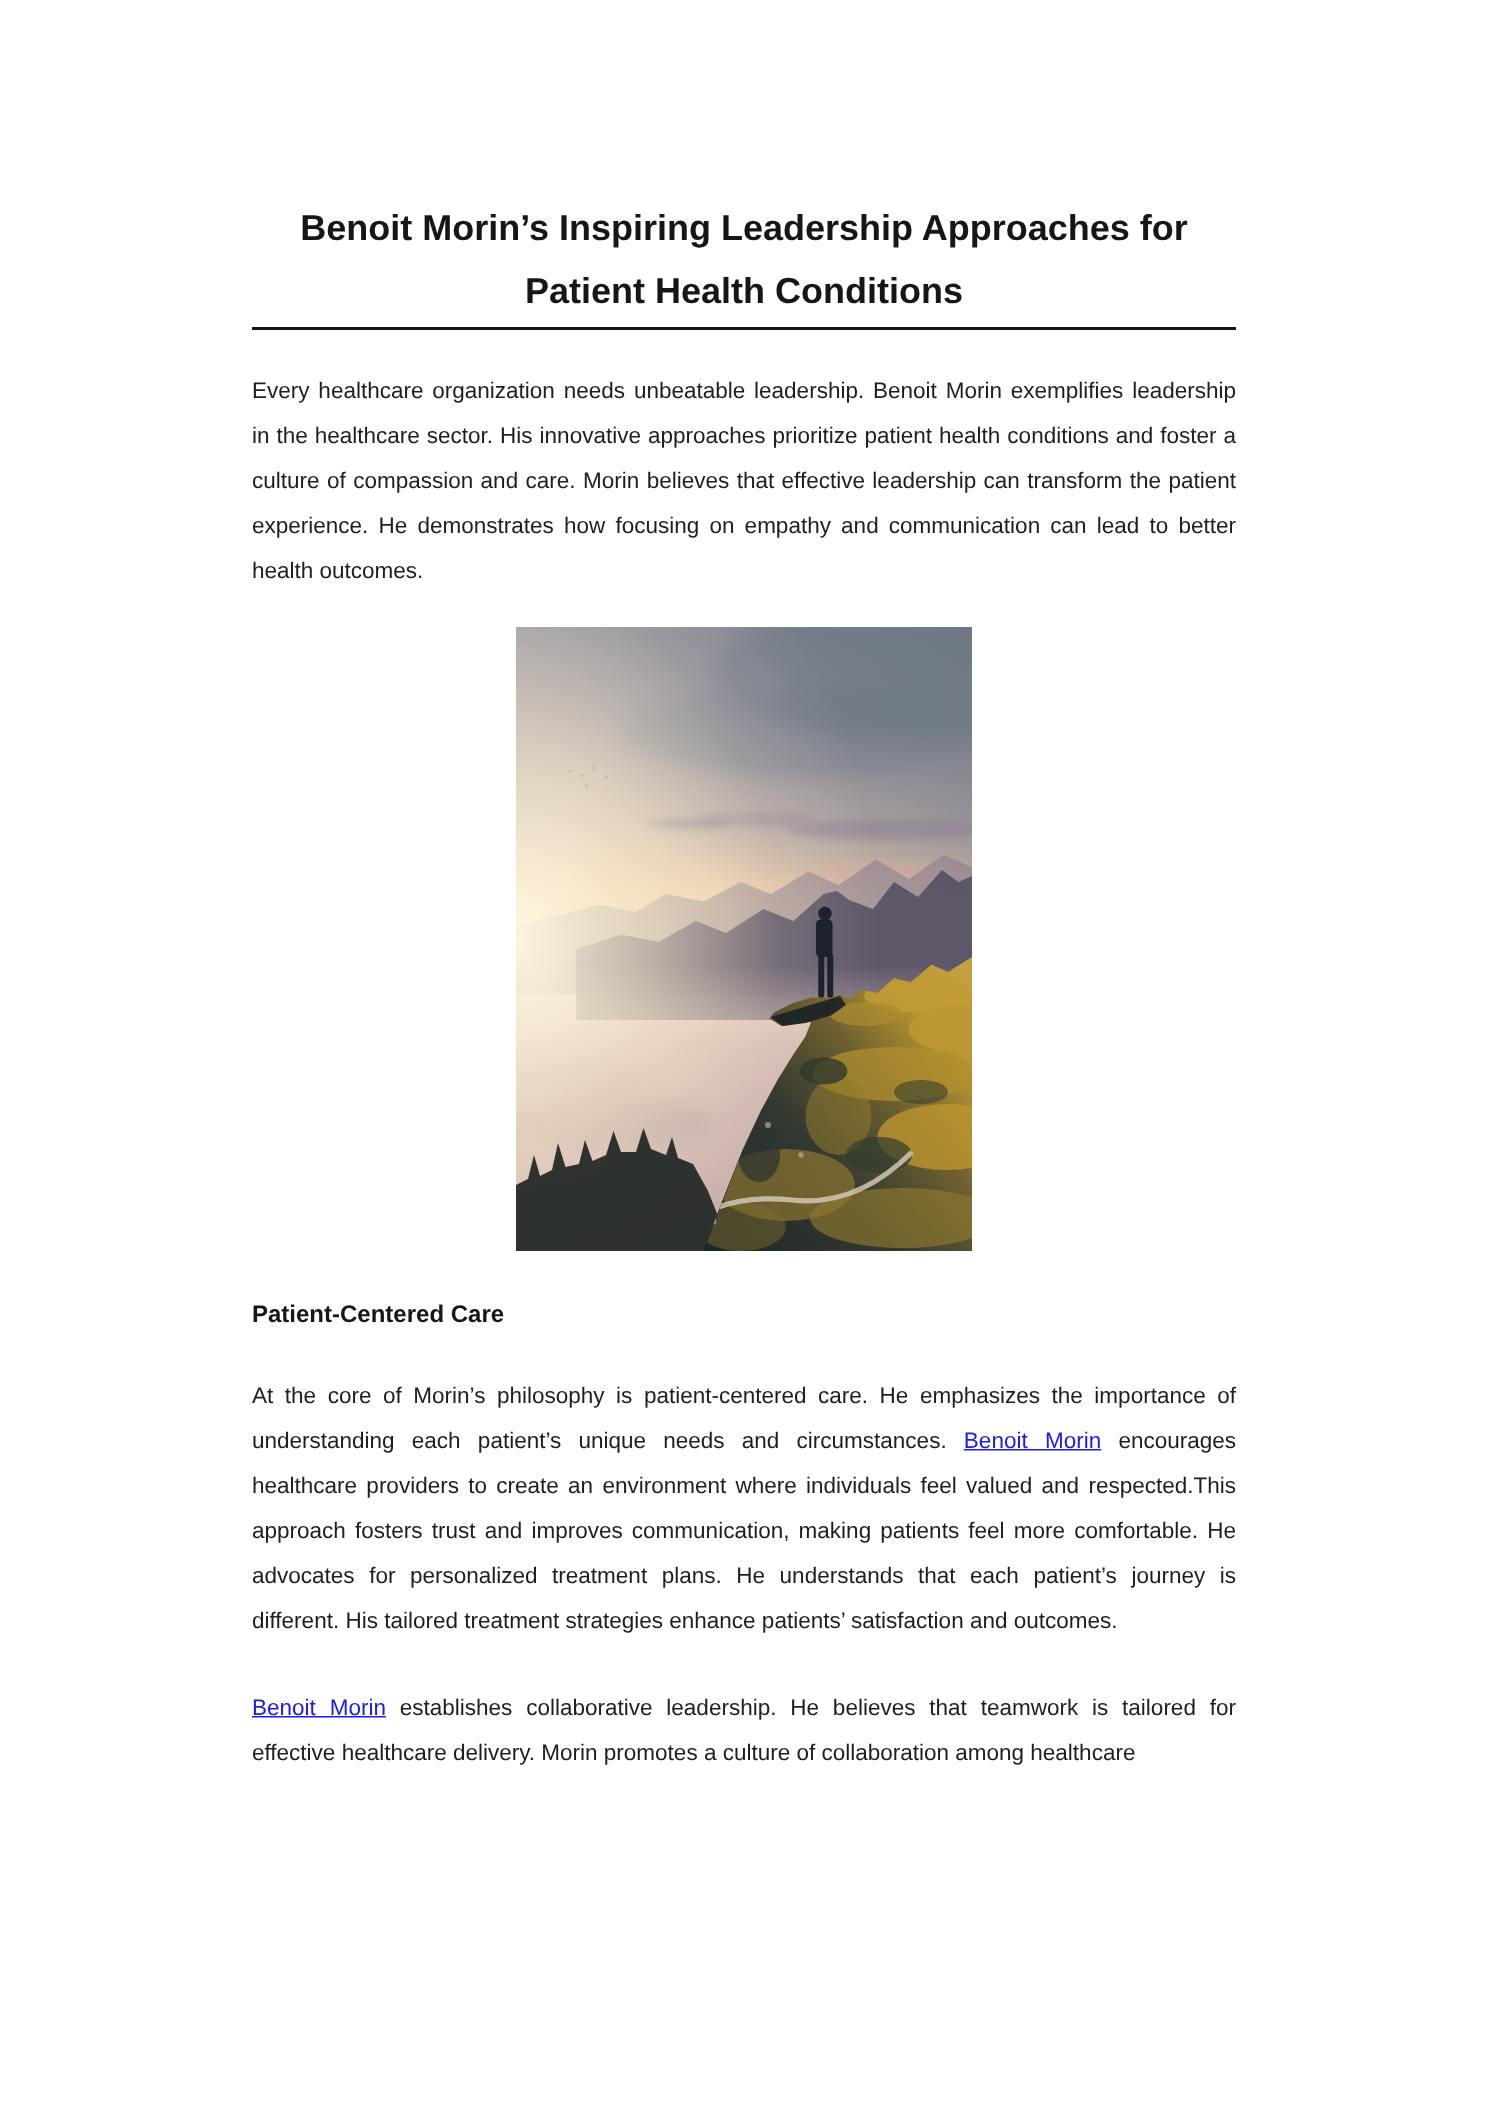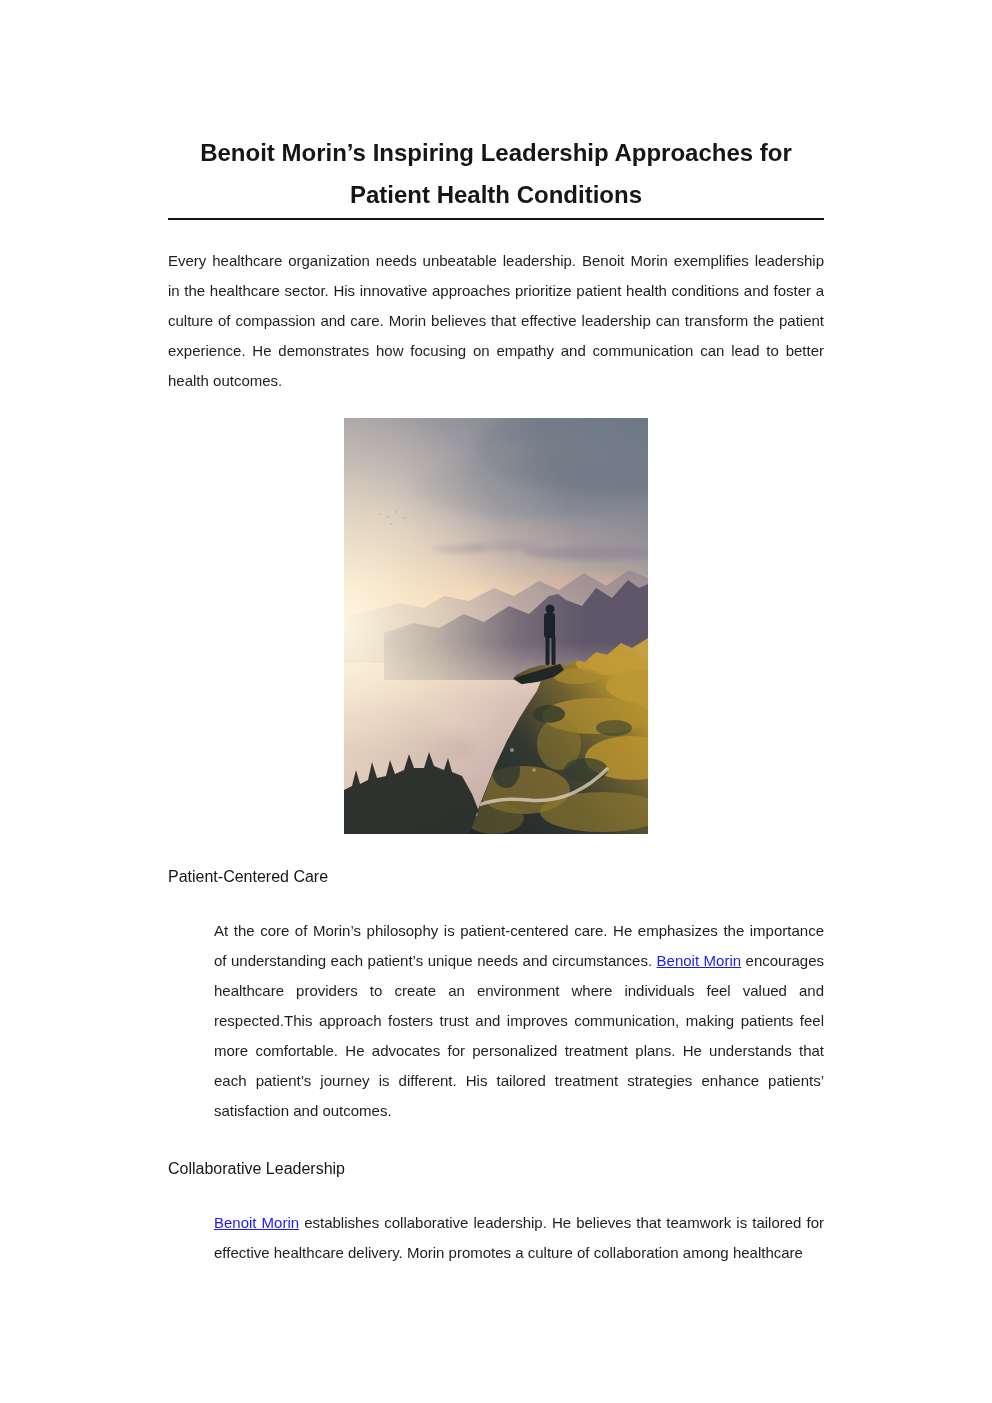--- a/index.html
+++ b/index.html
@@ -27,27 +27,27 @@
   }
 
   p.body-text {
     margin: 26px 0 0 0;
     font-size: 15px;
     line-height: 30px;
     text-align: justify;
     text-align-last: left;
     color: var(--text, #1e1e1e);
   }
-  p.body-text.after-heading { margin-top: 28px; margin-left: 46px; }
+  p.body-text.after-heading { margin-top: 28px; }
 
   h2.section-heading {
     margin: 32px 0 0 0;
     font-size: 16px;
     line-height: 22px;
-    font-weight: normal;
+    font-weight: bold;
     color: #161616;
   }
 
   a.doc-link {
     color: var(--link, #1b1bee);
     text-decoration: underline;
     cursor: pointer;
   }
 
   figure.hero {
@@ -185,18 +185,17 @@
           <rect x="201.5" y="218" width="4" height="29" rx="1.5"></rect>
           <rect x="207.5" y="218" width="4" height="29" rx="1.5"></rect>
         </g>
       </svg>
     </figure>
 
     <h2 class="section-heading">Patient-Centered Care</h2>
 
     <p class="body-text after-heading"><span>At the core of Morin’s philosophy is patient-centered care. He emphasizes the importance of understanding each patient’s unique needs and circumstances. </span><a href="#" class="doc-link">Benoit Morin</a><span> encourages healthcare providers to create an environment where individuals feel valued and respected.This approach fosters trust and improves communication, making patients feel more comfortable. He advocates for personalized treatment plans. He understands that each patient’s journey is different. His tailored treatment strategies enhance patients’ satisfaction and outcomes.</span></p>
 
-    <h2 class="section-heading">Collaborative Leadership</h2>
 
     <p class="body-text after-heading"><a href="#" class="doc-link">Benoit Morin</a><span> establishes collaborative leadership. He believes that teamwork is tailored for effective healthcare delivery. Morin promotes a culture of collaboration among healthcare</span></p>
 
   </main>
 </div>
 
 </body></html>

